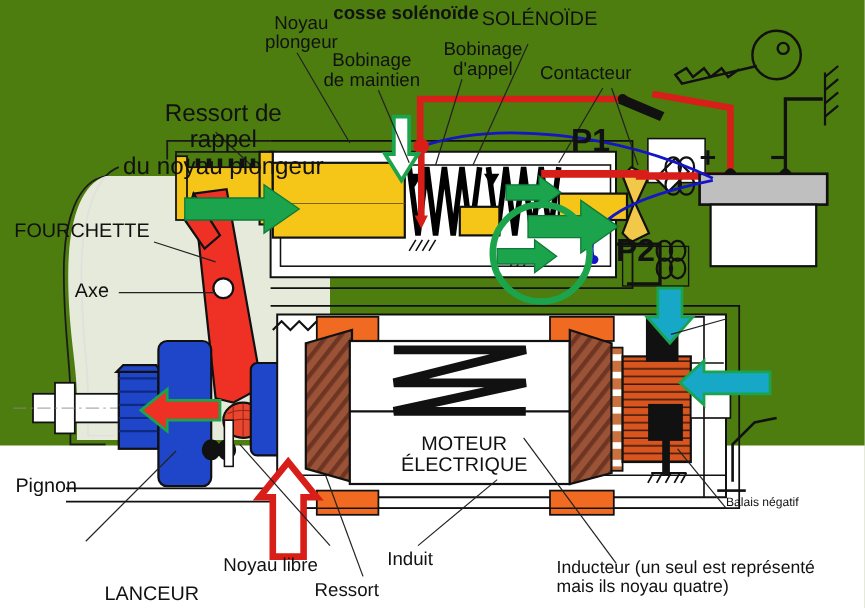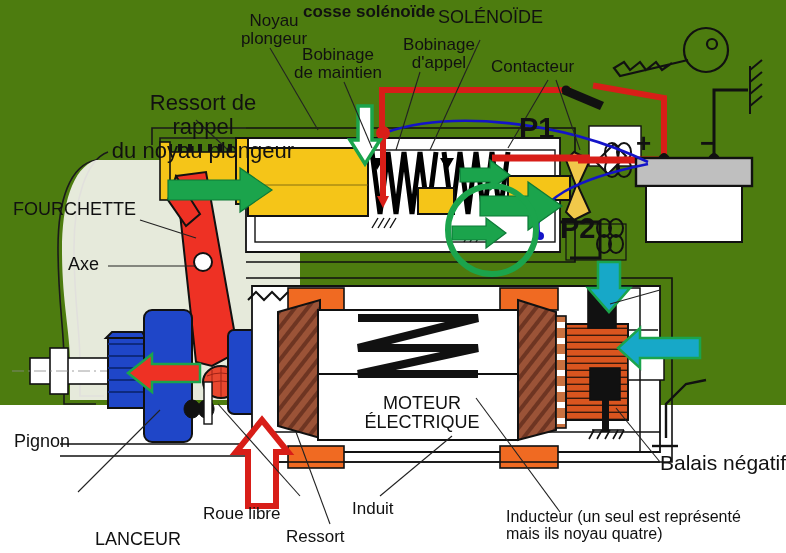--- a/index.html
+++ b/index.html
@@ -314,34 +314,34 @@
 <div class="lbl" style="left:491px;top:58px;font-size:17px;">Contacteur</div>
 
 <div class="lbl" style="left:13px;top:200px;font-size:18px;">FOURCHETTE</div>
 
 <div class="lbl" style="left:68px;top:255px;font-size:18px;">Axe</div>
 
 <div class="lbl" style="left:14px;top:432px;font-size:18px;">Pignon</div>
 
 <div class="lbl" style="left:95px;top:486px;font-size:18px;margin-top:44px;">LANCEUR</div>
 
-<div class="lbl" style="left:203px;top:505px;font-size:17px;">Roue libre</div>
+<div class="lbl" style="left:203px;top:505px;font-size:17px;">Noyau libre</div>
 
 <div class="lbl" style="left:286px;top:528px;font-size:17px;">Ressort</div>
 
 <div class="lbl" style="left:352px;top:500px;font-size:17px;">Induit</div>
 
 <div class="lbl c" style="left:356px;top:394px;width:132px;font-size:18px;">MOTEUR
 ÉLECTRIQUE</div>
 
 <div class="lbl" style="left:506px;top:508px;font-size:16px;">Inducteur (un seul est représenté
 mais ils noyau quatre)</div>
 
 
-<div class="lbl" style="left:660px;top:452px;font-size:21px;text-align:right;">Balais négatif</div>
+<div class="lbl" style="left:660px;top:452px;font-size:11px;text-align:right;">Balais négatif</div>
 
 <div class="lbl" style="left:519px;top:113px;font-size:29px;font-weight:bold;">P1</div>
 
 <div class="lbl" style="left:560px;top:213px;font-size:29px;font-weight:bold;">P2</div>
 
 <div class="lbl" style="left:636px;top:129px;font-size:26px;font-weight:bold;">+</div>
 
 <div class="lbl" style="left:700px;top:129px;font-size:26px;font-weight:bold;">−</div>
 
 </div>

